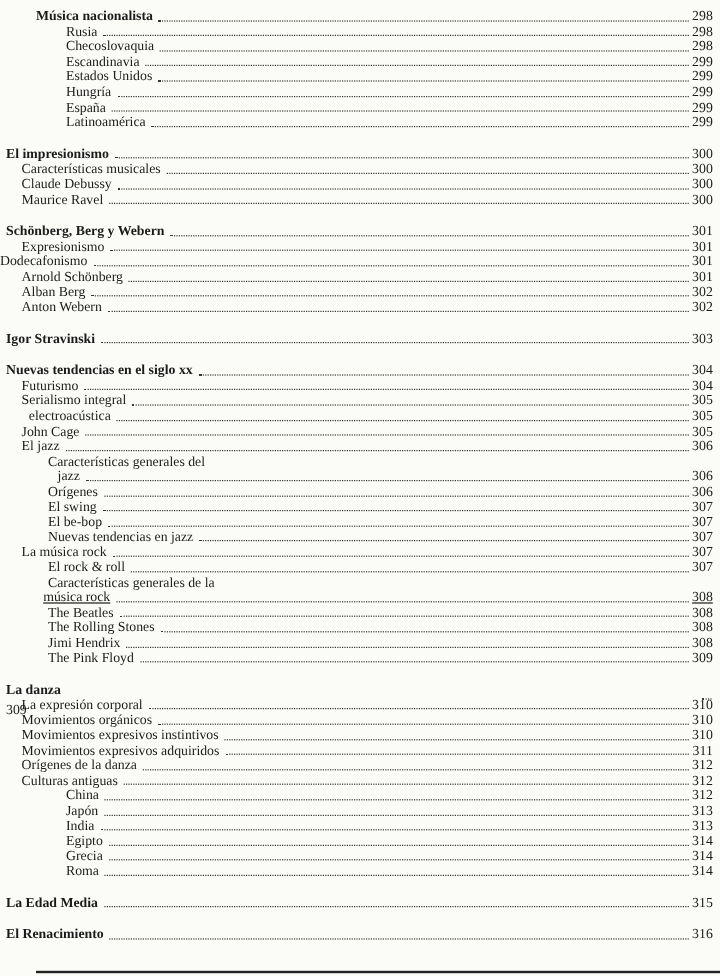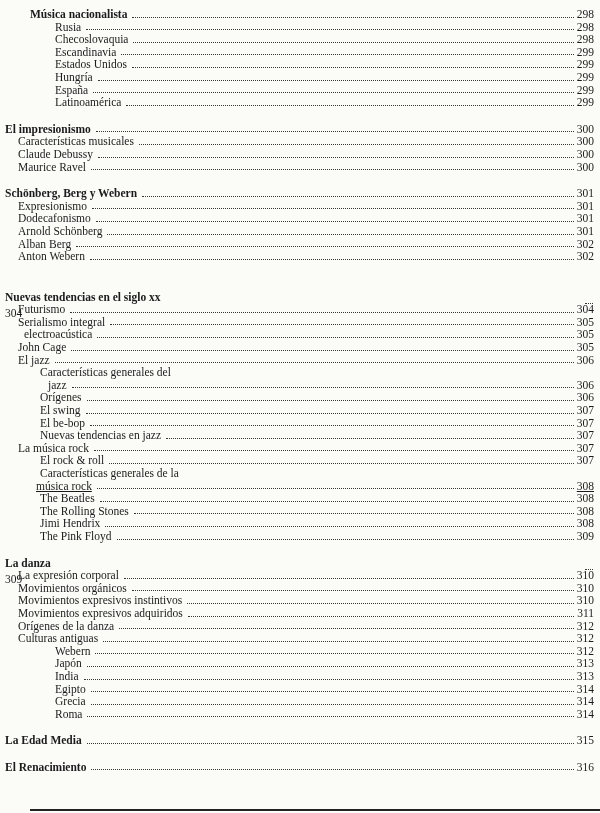--- a/index.html
+++ b/index.html
@@ -135,43 +135,48 @@
       <div class="row bold" style="padding-left: 5px;">
         <span class="t">Schönberg, Berg y Webern</span>
         <span class="leader"></span>
         <span class="pg">301</span>
       </div>
       <div class="row" style="padding-left: 18px;">
         <span class="t">Expresionismo</span>
         <span class="leader"></span>
         <span class="pg">301</span>
       </div>
-      <div class="row" style="padding-left: 18px;">
+      <div class="row" style="">
         <span class="t">Dodecafonismo</span>
         <span class="leader"></span>
         <span class="pg">301</span>
       </div>
       <div class="row" style="padding-left: 18px;">
         <span class="t">Arnold Schönberg</span>
         <span class="leader"></span>
         <span class="pg">301</span>
       </div>
       <div class="row" style="padding-left: 18px;">
         <span class="t">Alban Berg</span>
         <span class="leader"></span>
         <span class="pg">302</span>
       </div>
       <div class="row" style="padding-left: 18px;">
         <span class="t">Anton Webern</span>
         <span class="leader"></span>
         <span class="pg">302</span>
       </div>
       <div class="spacer"></div>
-      <div class="spacer"></div>
-      <div class="row bold" style="padding-left: 5px; flex-direction: column;">
+      <div class="row bold" style="padding-left: 5px;">
+        <span class="t">Igor Stravinski</span>
+        <span class="leader"></span>
+        <span class="pg">303</span>
+      </div>
+      <div class="spacer"></div>
+      <div class="row bold" style="padding-left: 5px;">
         <span class="t">Nuevas tendencias en el siglo xx</span>
         <span class="leader"></span>
         <span class="pg">304</span>
       </div>
       <div class="row" style="padding-left: 18px;">
         <span class="t">Futurismo</span>
         <span class="leader"></span>
         <span class="pg">304</span>
       </div>
       <div class="row" style="padding-left: 18px;">
@@ -290,21 +295,21 @@
         <span class="t">Orígenes de la danza</span>
         <span class="leader"></span>
         <span class="pg">312</span>
       </div>
       <div class="row" style="padding-left: 18px;">
         <span class="t">Culturas antiguas</span>
         <span class="leader"></span>
         <span class="pg">312</span>
       </div>
       <div class="row" style="padding-left: 55px;">
-        <span class="t">Webern</span>
+        <span class="t">China</span>
         <span class="leader"></span>
         <span class="pg">312</span>
       </div>
       <div class="row" style="padding-left: 55px;">
         <span class="t">Japón</span>
         <span class="leader"></span>
         <span class="pg">313</span>
       </div>
       <div class="row" style="padding-left: 55px;">
         <span class="t">India</span>

